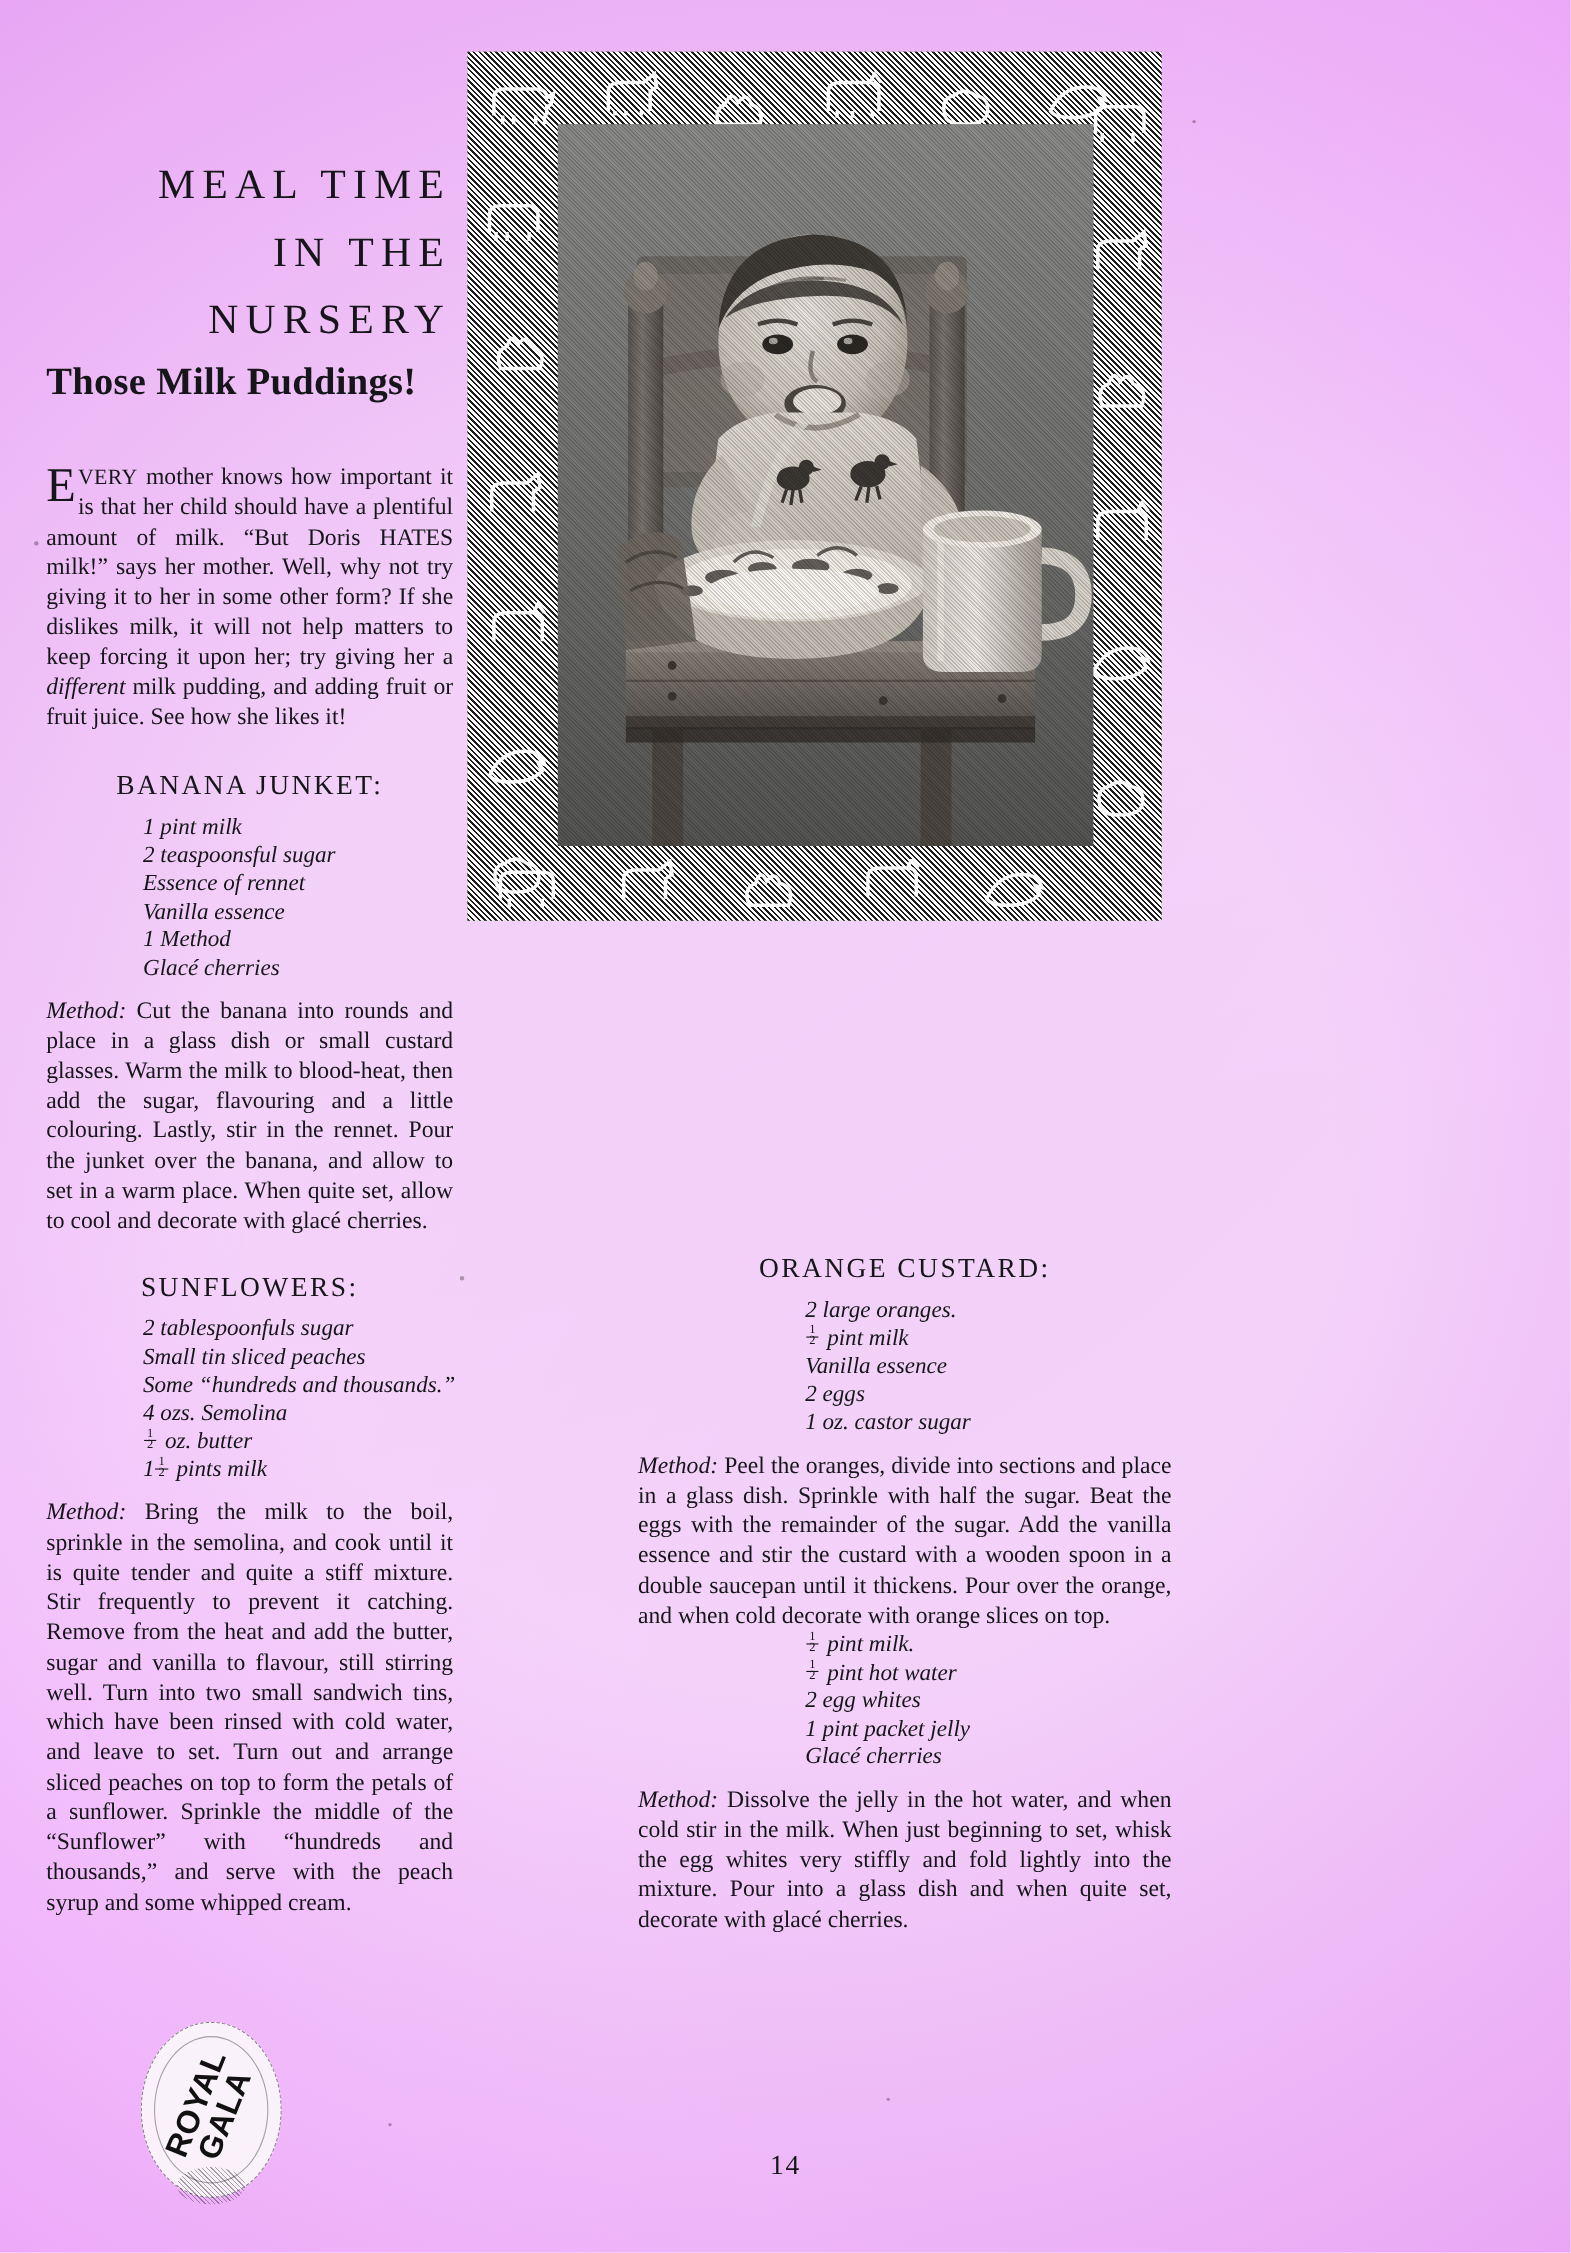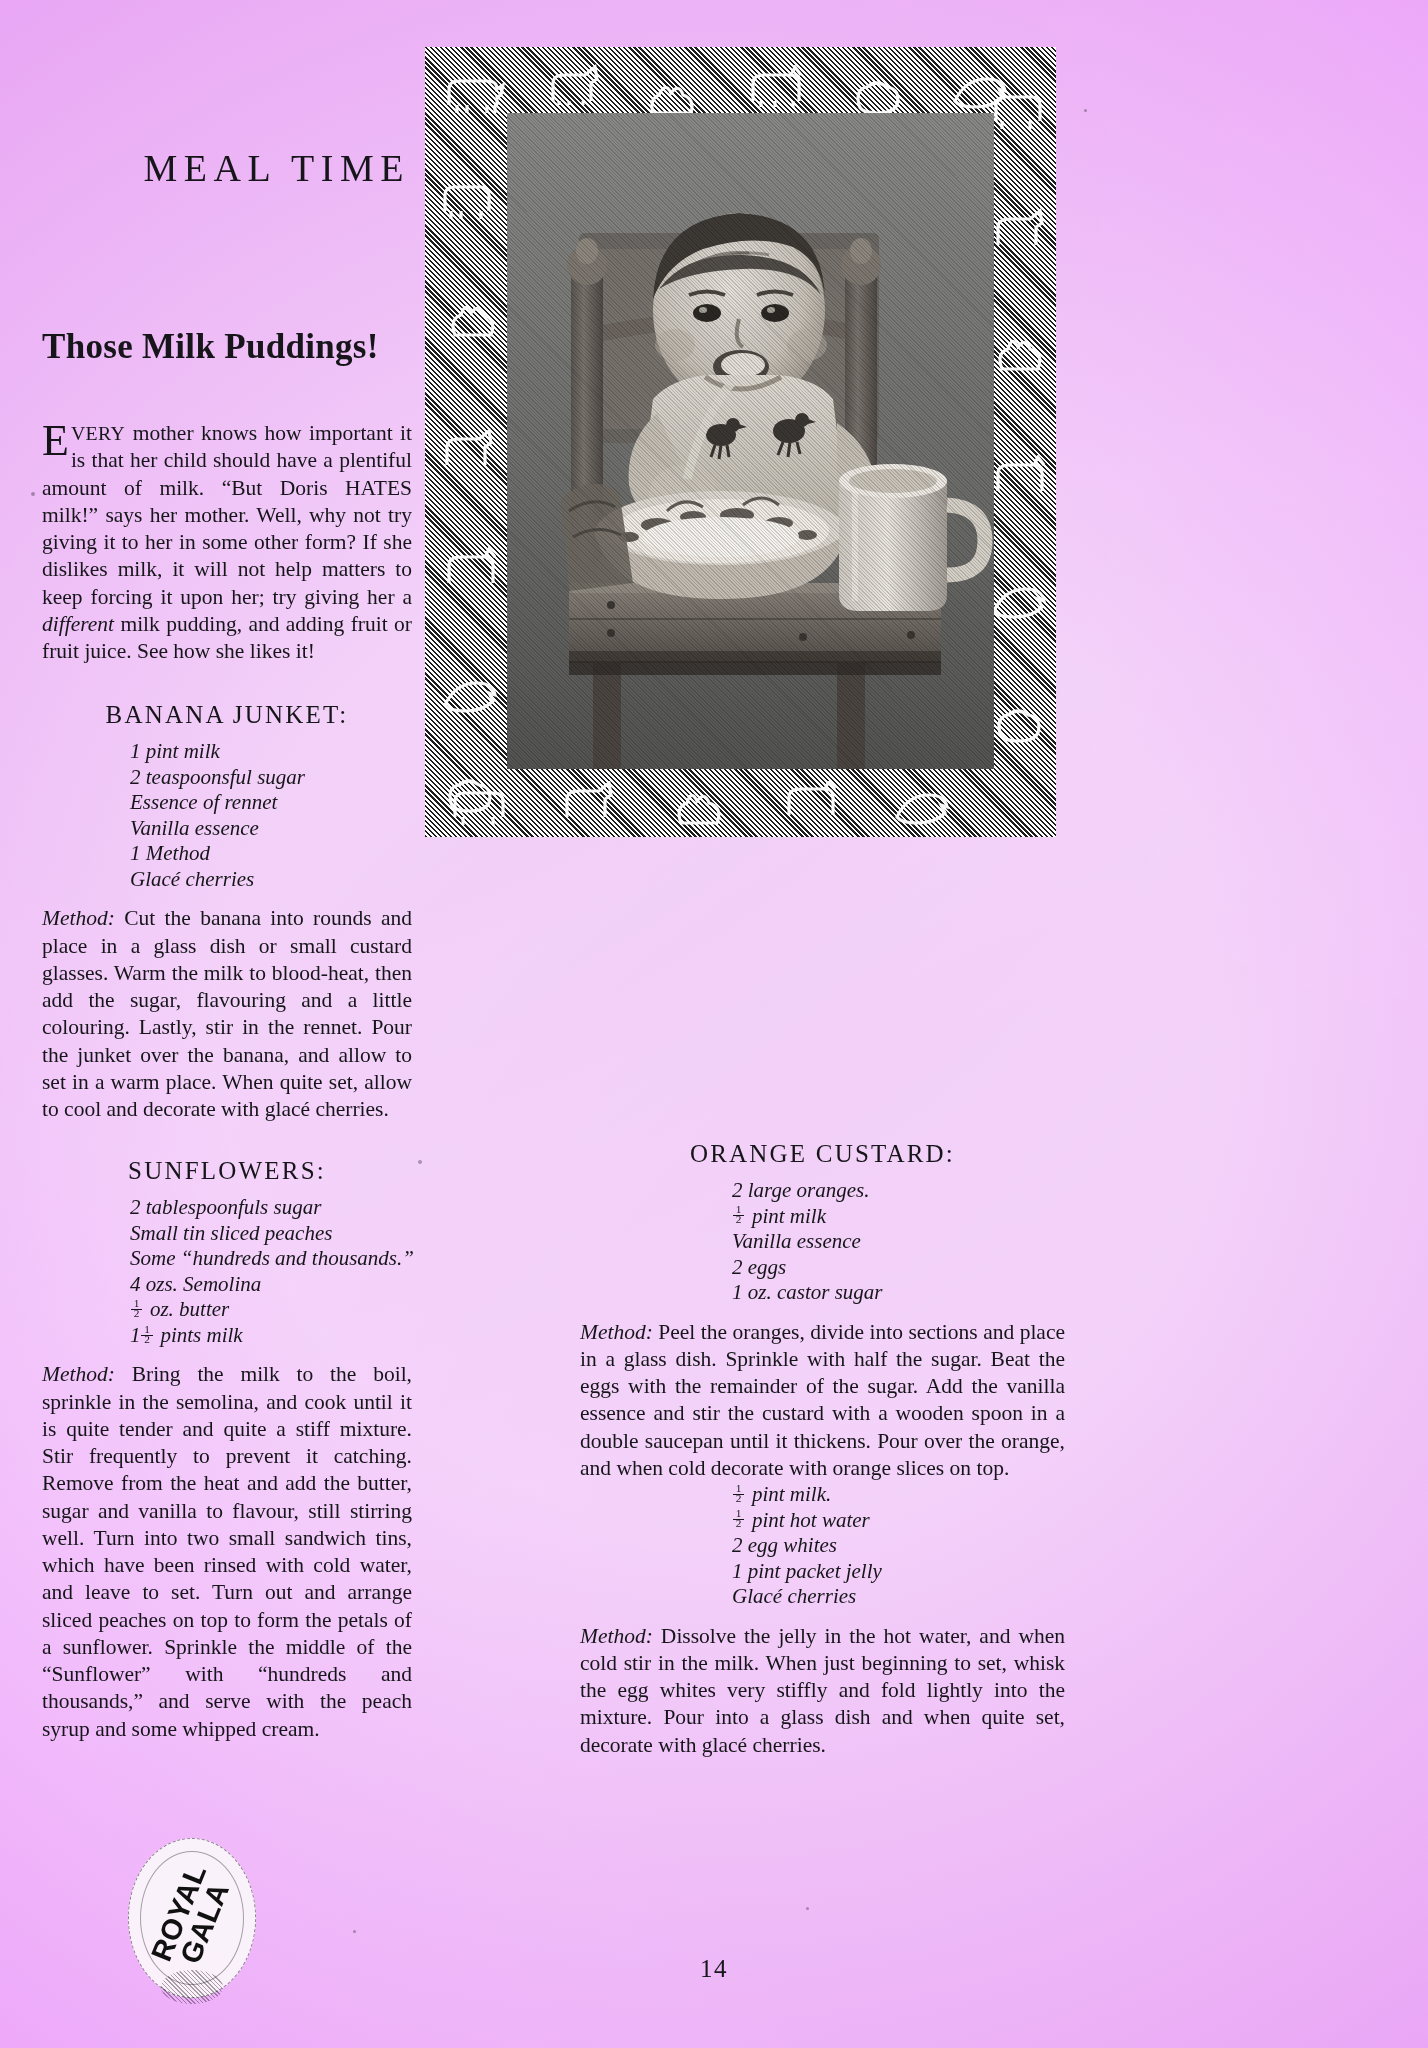--- a/index.html
+++ b/index.html
@@ -254,20 +254,22 @@
   .speck { position: absolute; background: rgba(0,0,0,0.30); border-radius: 50%; z-index: 5; }
 </style>
 </head>
 <body>
 
 <div class="page">
   <div class="paper-grain"></div>
 
   <div class="headline">
     <div class="hl-line">MEAL TIME</div>
+    <div class="hl-line">IN THE</div>
+    <div class="hl-line">NURSERY</div>
   </div>
 
   <div class="subtitle">Those Milk Puddings!</div>
 
   <div class="photo-wrap">
     <div class="photo-border">
       <svg class="motif" style="left:18px;  top:24px;  width:66px; height:46px;" viewBox="0 0 66 46">
           <path d="M6 34 L6 18 Q6 10 16 10 L44 10 Q54 10 54 18 L60 14 L58 24 L54 26 L54 34 M14 34 L14 42 M24 34 L24 42 M44 34 L44 42 M52 34 L52 42"></path>
         </svg>
       <svg class="motif" style="left:120px; top:16px;  width:60px; height:44px;" viewBox="0 0 60 44">

